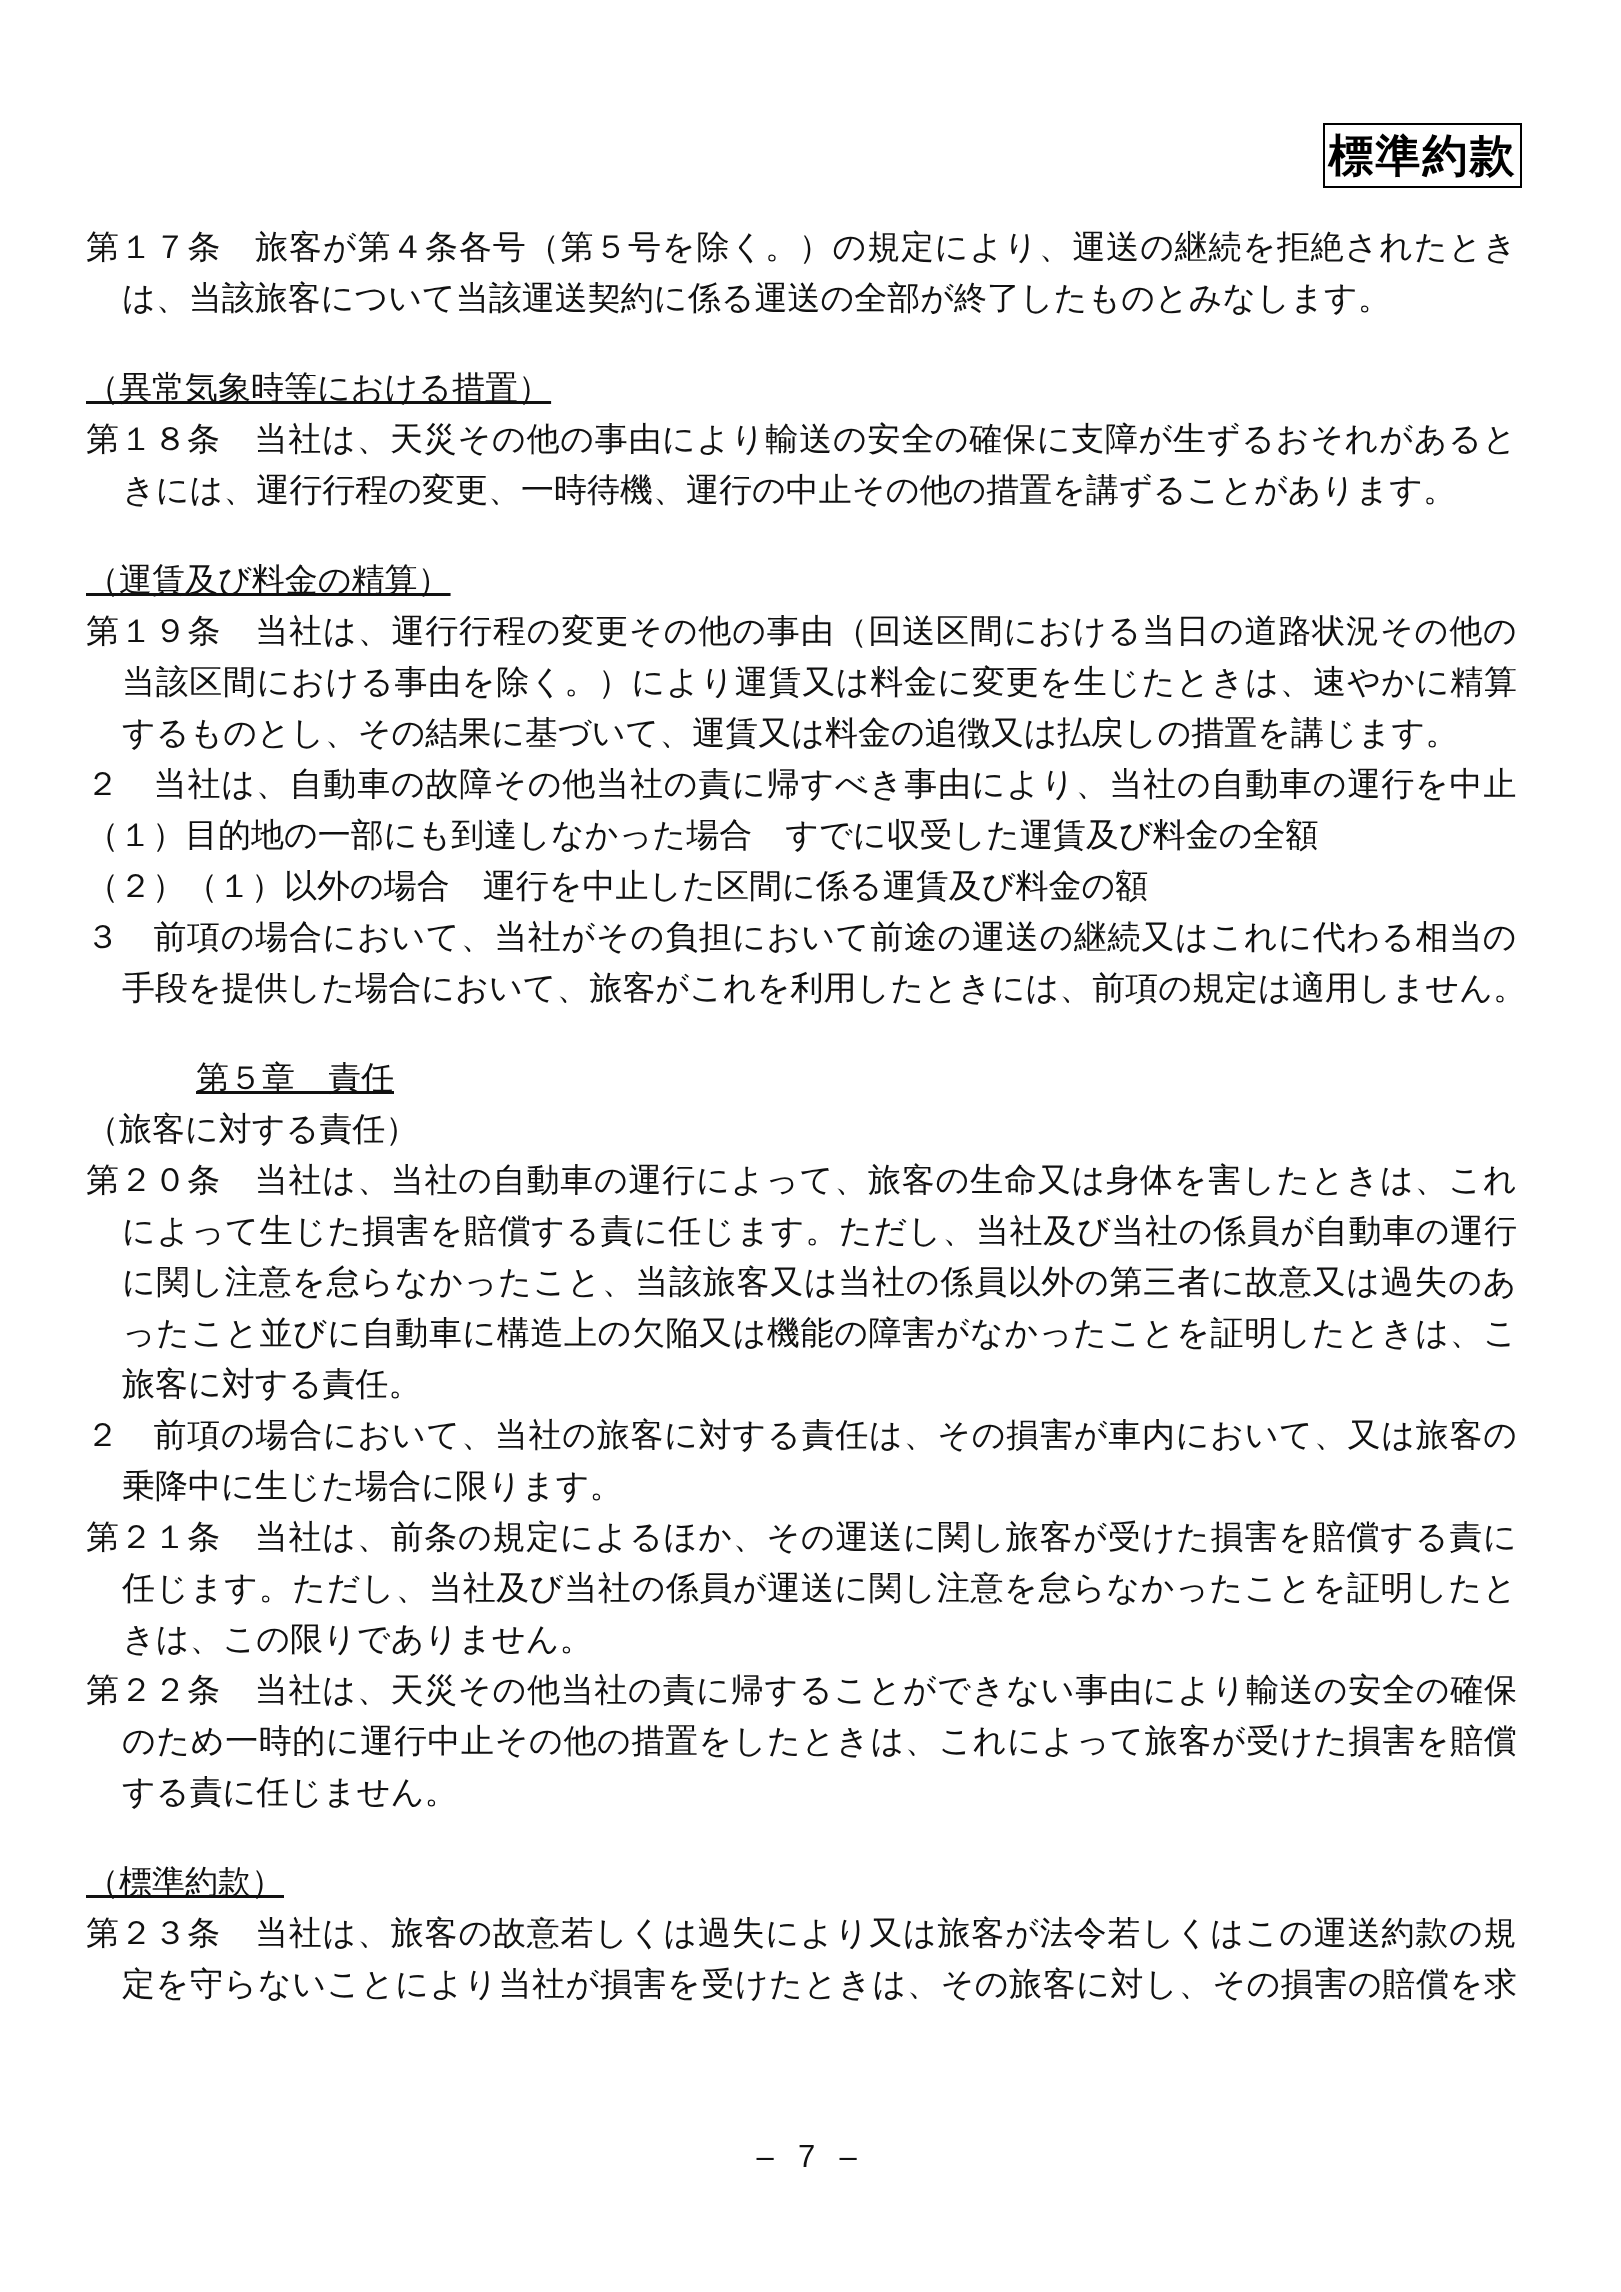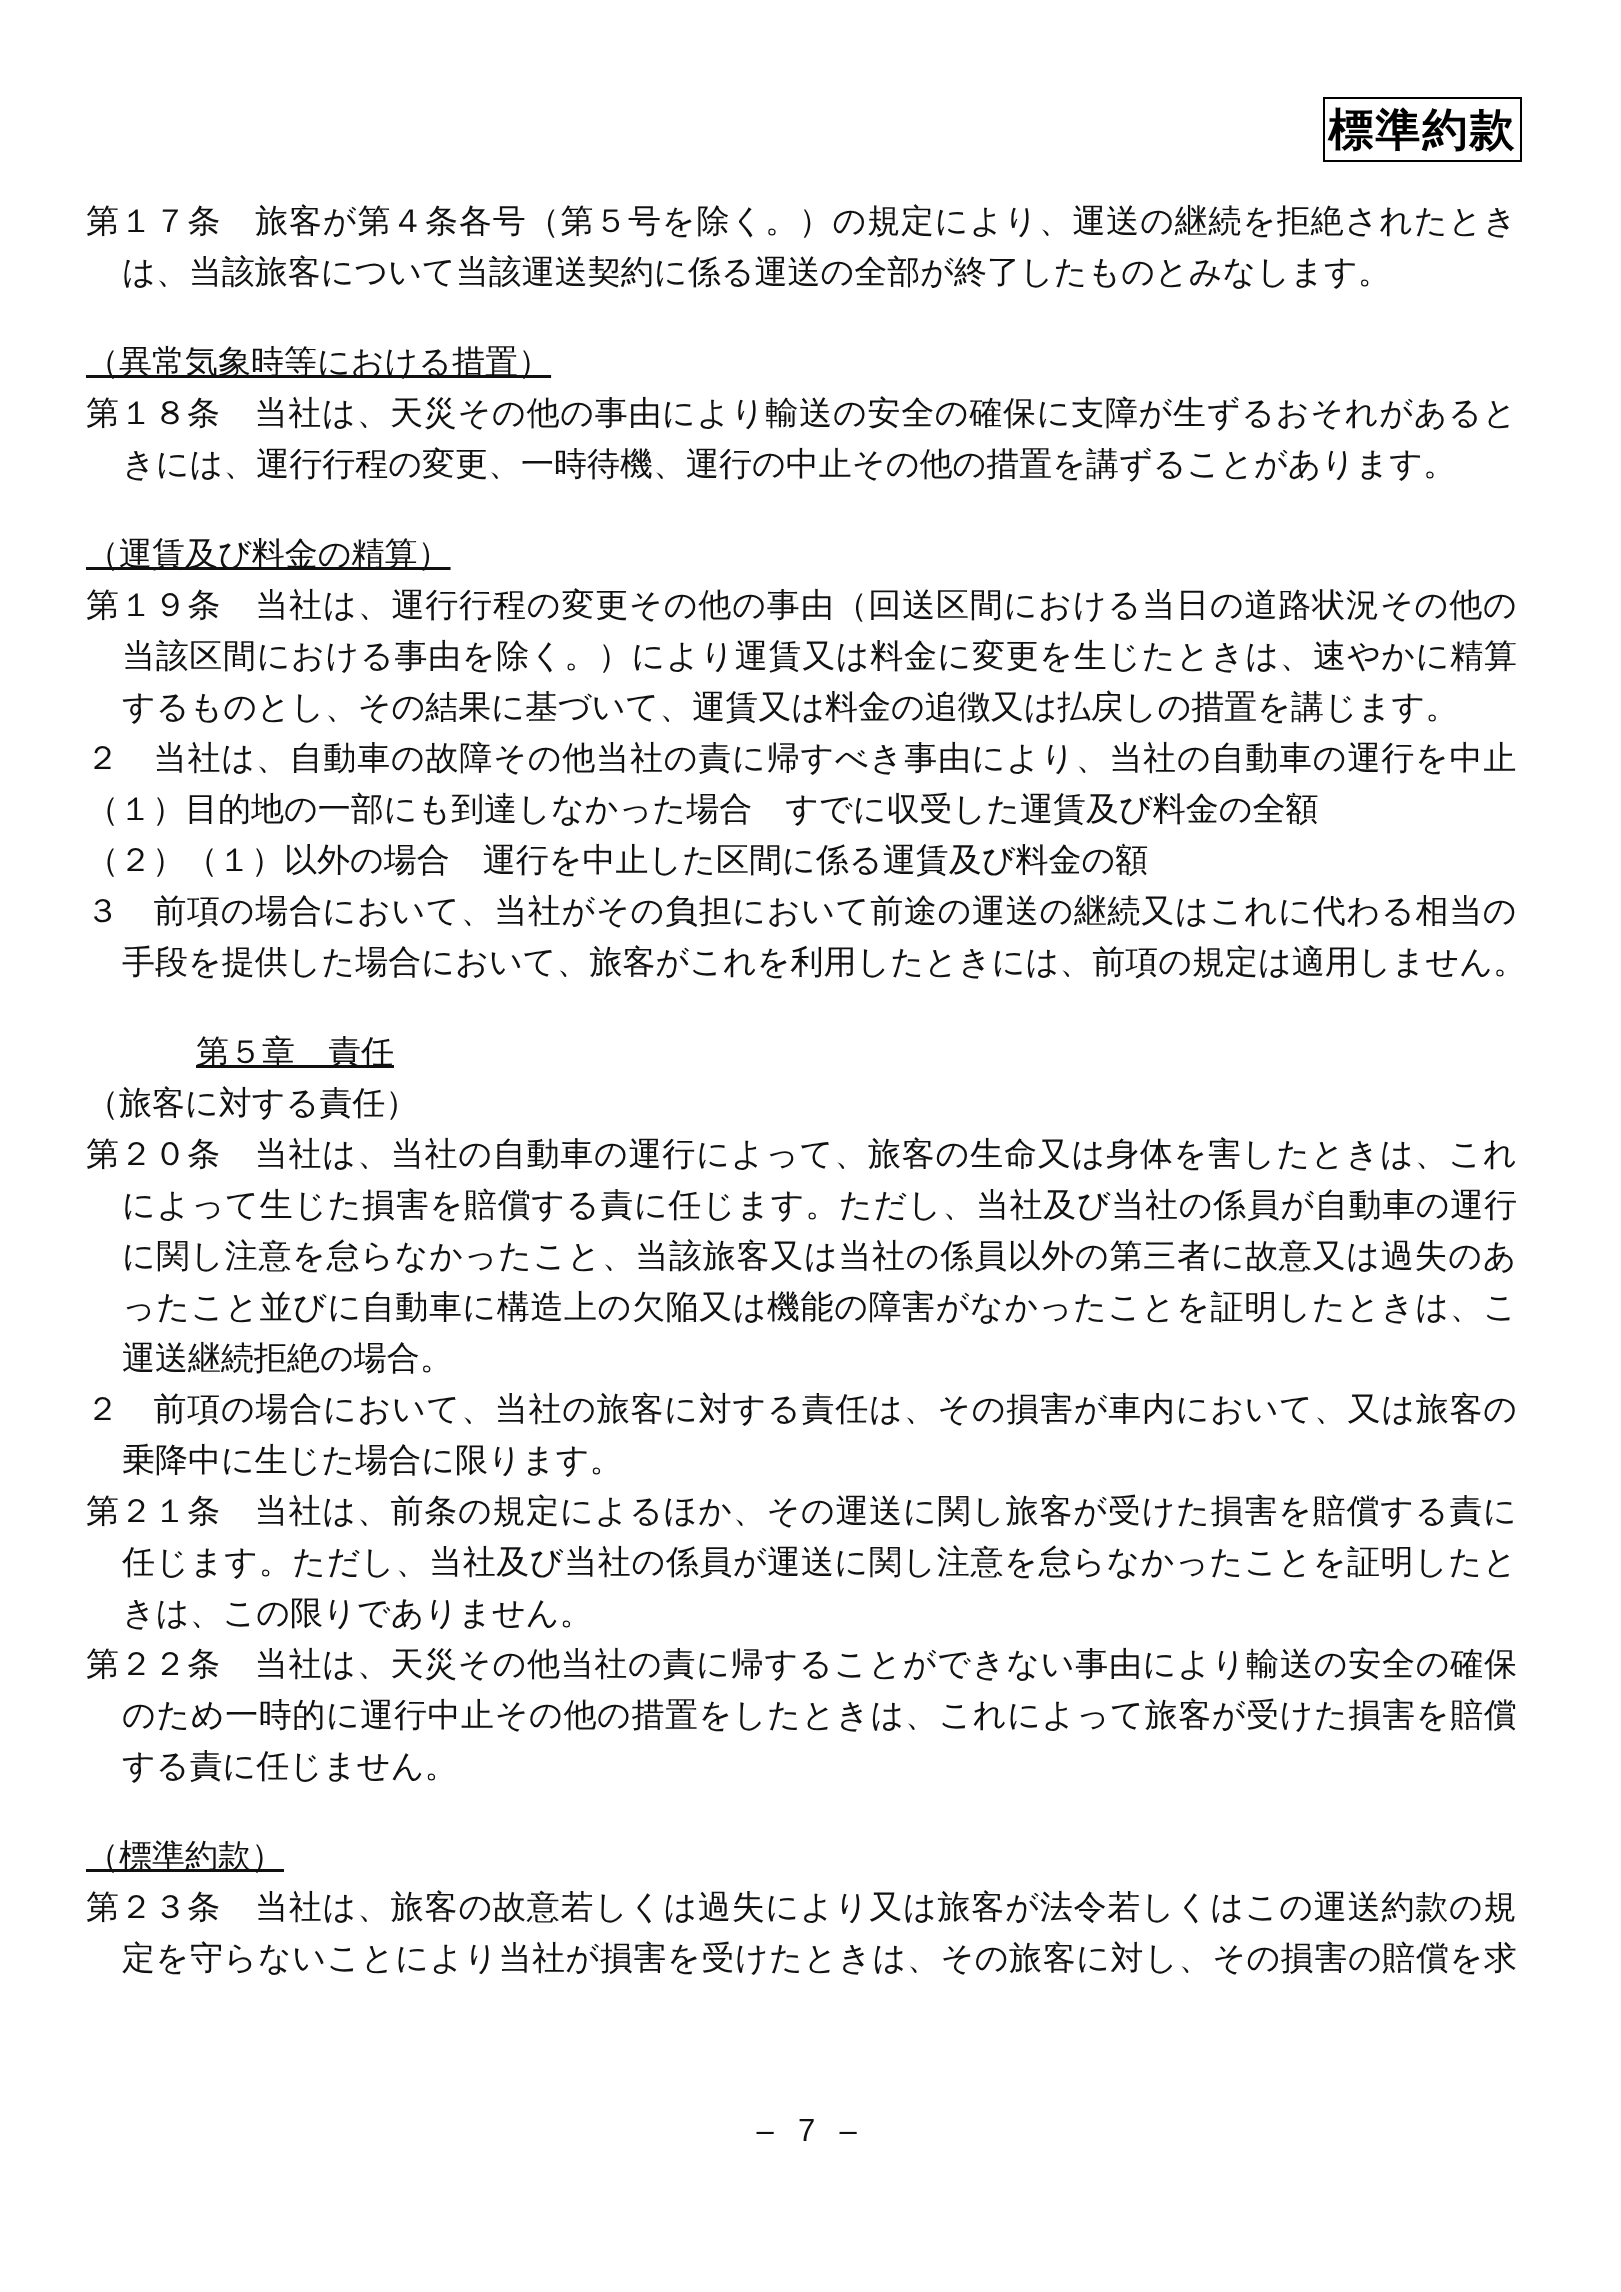--- a/index.html
+++ b/index.html
@@ -8,20 +8,21 @@
     background: #ffffff;
   }
   .page {
     position: relative;
     width: 1621px;
     height: 2191px;
     background: #ffffff;
     color: #111111;
     font-family: "Liberation Serif", "DejaVu Serif", serif;
     overflow: hidden;
+    margin-top: 26px;
   }
   .badge {
     position: absolute;
     left: 1323px;
     top: 97px;
     width: 195px;
     height: 61px;
     border: 2.9px solid #000000;
     display: flex;
     align-items: center;
@@ -583,21 +584,21 @@
           <span>証</span>
           <span>明</span>
           <span>し</span>
           <span>た</span>
           <span>と</span>
           <span>き</span>
           <span>は</span>
           <span>、</span>
           <span>こ</span>
         </div>
-        <div class="line cont">運送継続拒絶の場合。</div>
+        <div class="line cont">旅客に対する責任。</div>
       </div>
       <div class="block article">
         <div class="line just">
           <span>２</span>
           <span>　</span>
           <span>前</span>
           <span>項</span>
           <span>の</span>
           <span>場</span>
           <span>合</span>

